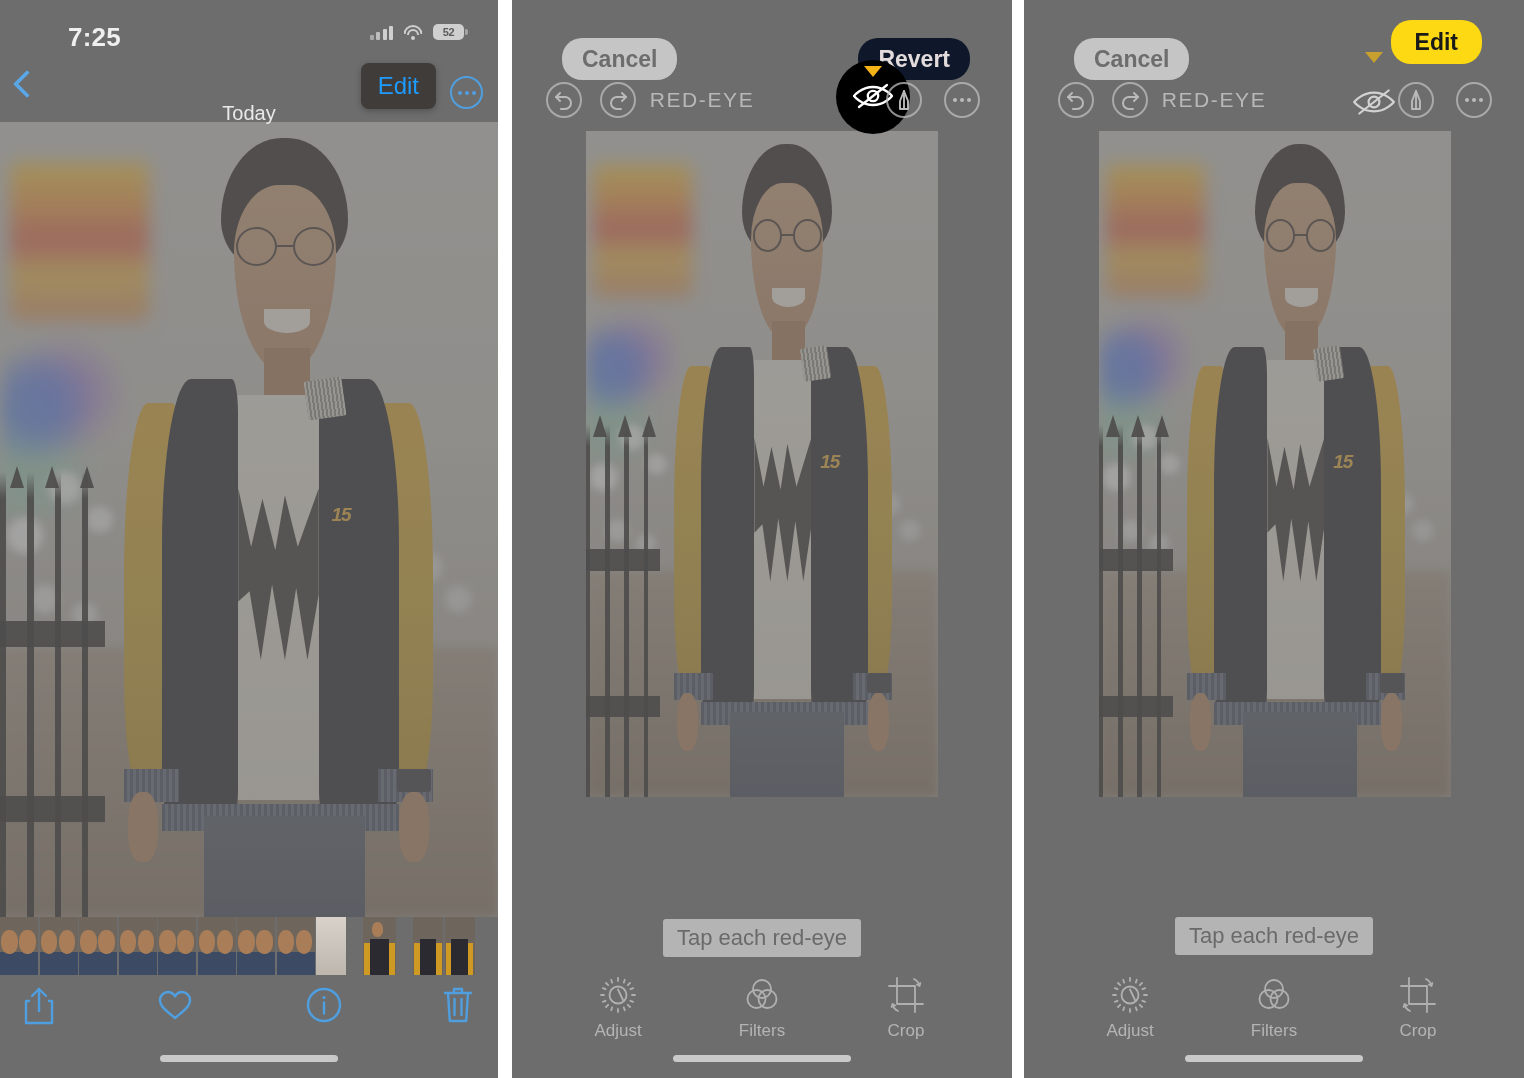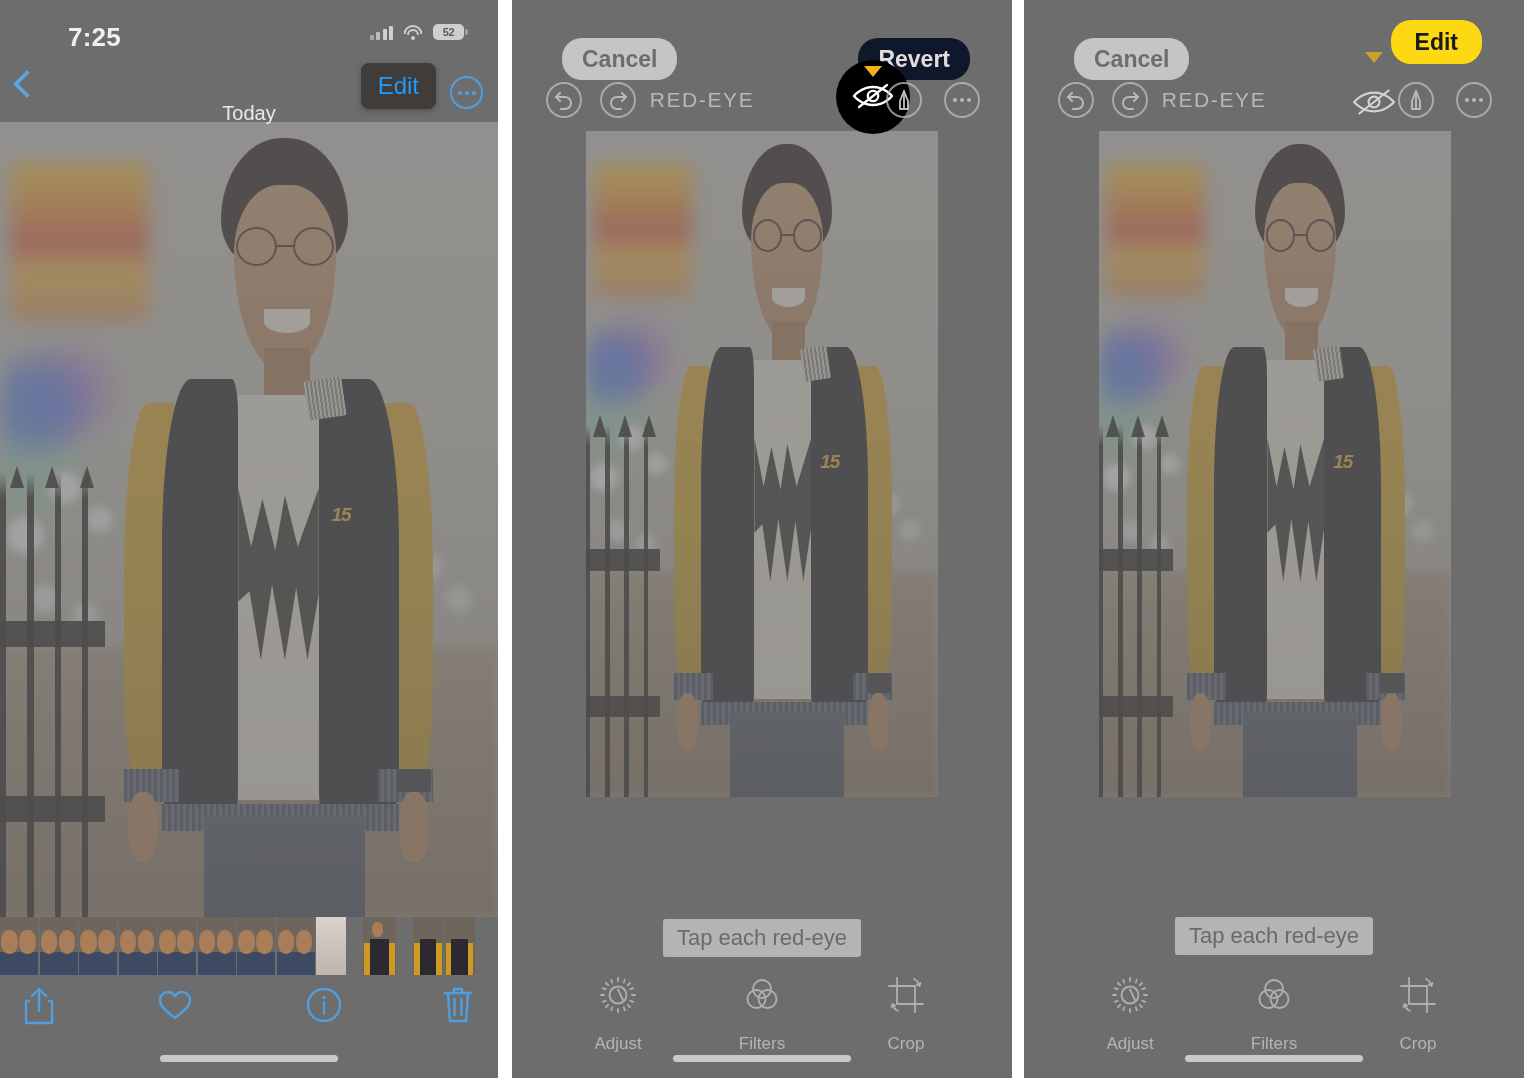--- a/index.html
+++ b/index.html
@@ -384,21 +384,21 @@
     background: #b4b4b4; color: #6a6a6a;
     font-size: 22px; padding: 6px 14px; border-radius: 3px;
     white-space: nowrap; z-index: 58;
   }
   .tools {
     position: absolute; left: 0; right: 0; top: 972px; height: 80px;
     display: flex; justify-content: center; gap: 58px; z-index: 58;
   }
   .tool { width: 86px; text-align: center; }
   .tool .glyph { height: 46px; display: flex; align-items: center; justify-content: center; }
-  .tool .cap { color: #b4b4b4; font-size: 17px; margin-top: 16px; }
+  .tool .cap { color: #b4b4b4; font-size: 17px; margin-top: 3px; }
 
   .home-indicator {
     position: absolute; left: 50%; transform: translateX(-50%);
     bottom: 16px; width: 178px; height: 7px;
     border-radius: 4px; background: #c9c9c9; z-index: 58;
   }
 </style>
 </head>
 <body>
 

